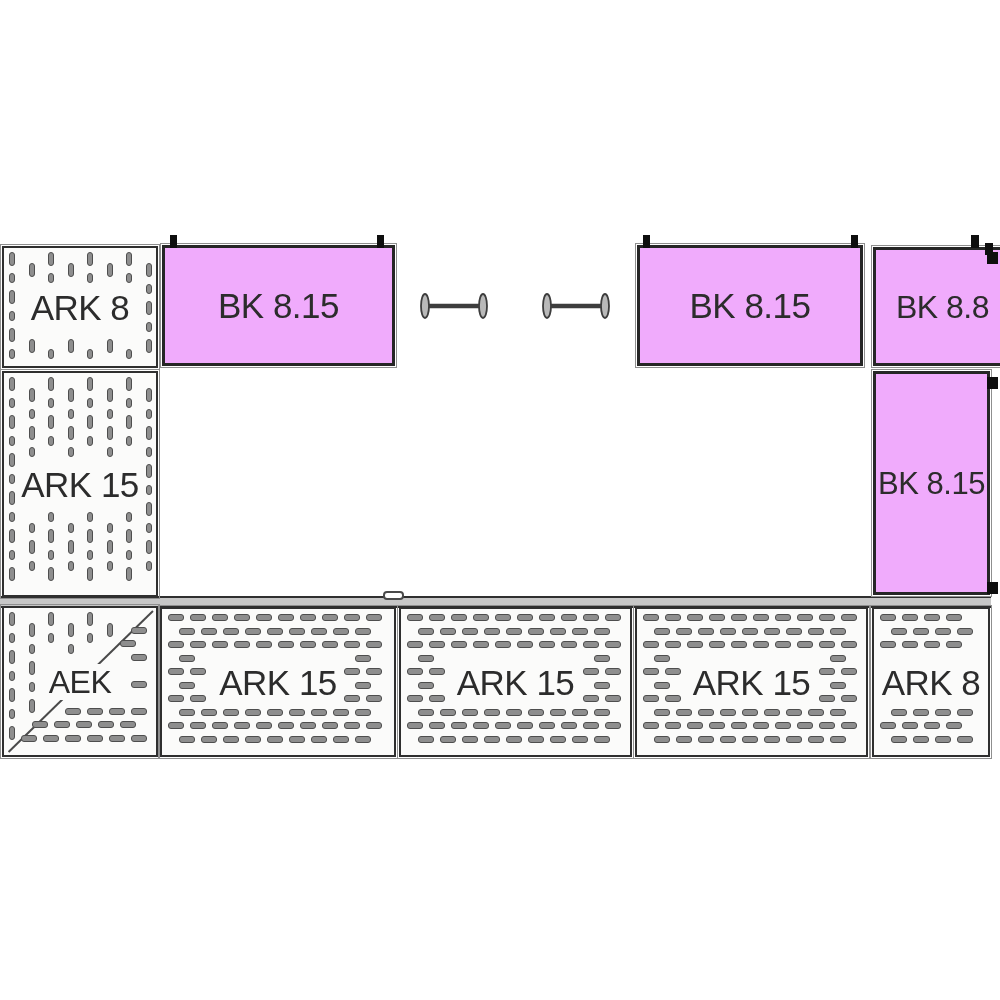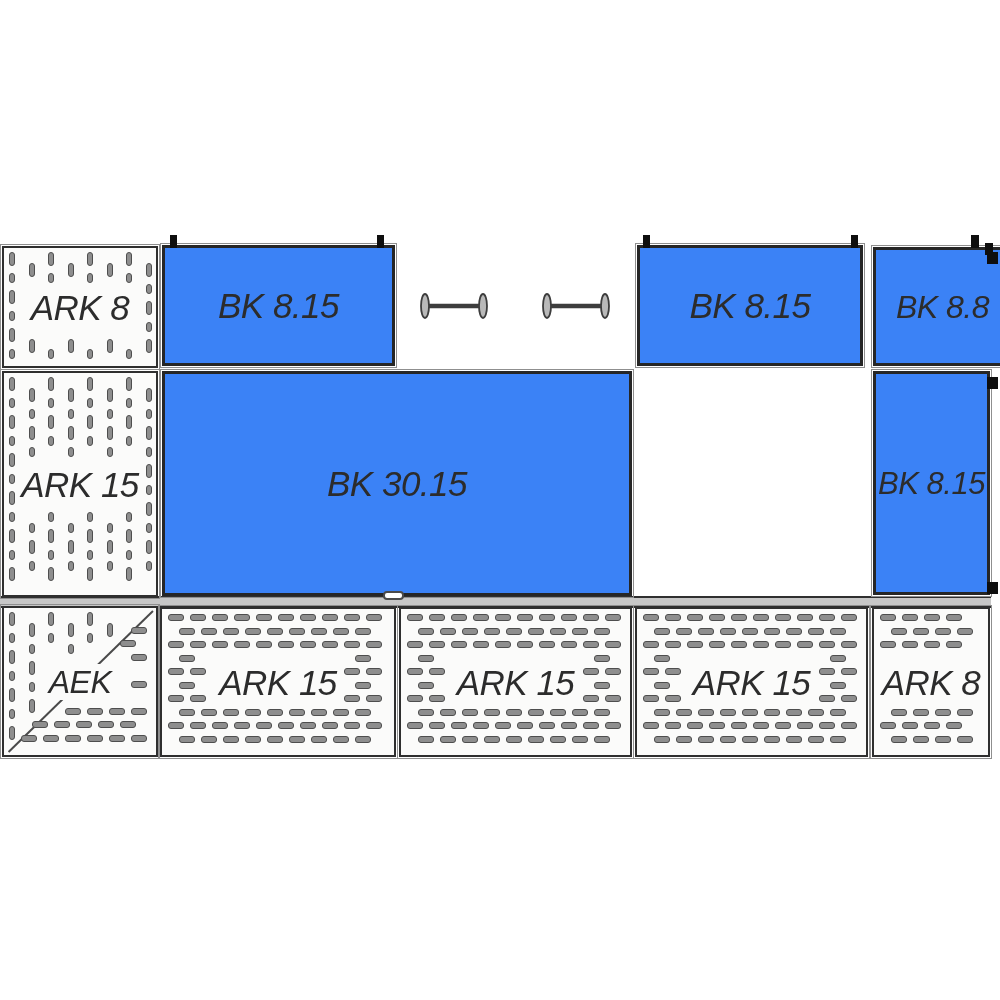--- a/index.html
+++ b/index.html
@@ -1,19 +1,19 @@
 <!DOCTYPE html>
 <html><head>
 <meta charset="utf-8">
 <style>
   html,body{margin:0;padding:0;background:#ffffff;}
   #canvas{position:relative;width:1000px;height:1000px;background:#ffffff;overflow:hidden;
-          font-family:"Liberation Sans",sans-serif;font-style:italic;}
+          font-family:"Liberation Sans",sans-serif;}
   .panel{position:absolute;box-sizing:border-box;display:flex;align-items:center;justify-content:center;}
-  .bk{background:#3b82f6;border:3px solid #262626;outline:1px solid #8f8f8f;outline-offset:1px;z-index:2;}
+  .bk{background:#f0abfc;border:3px solid #262626;outline:1px solid #8f8f8f;outline-offset:1px;z-index:2;}
   .ark{background:#fbfbfa;border:2px solid #2f2f2f;outline:1px solid #8f8f8f;outline-offset:1px;overflow:hidden;z-index:2;}
   .lbl{font-size:35px;color:#2c2c2c;letter-spacing:-0.5px;white-space:nowrap;position:relative;z-index:3;line-height:1;}
   .fs32{font-size:32px;}
   .fs31{font-size:31px;}
   .aek-lbl{background:#fbfbfa;padding:2px 4px;}
   .dash{position:absolute;background:#8e8e8e;border:1px solid #4e4e4e;border-radius:3px;box-sizing:border-box;z-index:1;}
   .diag-svg{position:absolute;left:0;top:0;width:100%;height:100%;z-index:0;}
   .clip{position:absolute;background:#0e0e0e;z-index:6;}
   .strip{position:absolute;background:#c7c7c7;border-top:2px solid #2f2f2f;border-bottom:2px solid #2f2f2f;box-sizing:border-box;z-index:1;}
   .tab{position:absolute;background:#ffffff;border:2px solid #4a4a4a;border-radius:4px;box-sizing:border-box;z-index:5;}
@@ -181,23 +181,20 @@
     <line x1="9" y1="14" x2="61" y2="14" stroke="#3d3d3d" stroke-width="4.5"></line>
     <ellipse cx="6" cy="14" rx="4" ry="12" fill="#b9b9b9" stroke="#3d3d3d" stroke-width="1.8"></ellipse>
     <ellipse cx="64" cy="14" rx="4" ry="12" fill="#b9b9b9" stroke="#3d3d3d" stroke-width="1.8"></ellipse>
   </svg>
   <svg class="spreader" style="left:541px;top:292px" width="70" height="28" viewBox="0 0 70 28">
     <line x1="9" y1="14" x2="61" y2="14" stroke="#3d3d3d" stroke-width="4.5"></line>
     <ellipse cx="6" cy="14" rx="4" ry="12" fill="#b9b9b9" stroke="#3d3d3d" stroke-width="1.8"></ellipse>
     <ellipse cx="64" cy="14" rx="4" ry="12" fill="#b9b9b9" stroke="#3d3d3d" stroke-width="1.8"></ellipse>
   </svg>
 
-  <div class="panel bk" style="left:162px;top:371px;width:470px;height:225px">
-    <span class="lbl">BK 30.15</span>
-  </div>
   <div class="panel bk" style="left:873px;top:371px;width:117px;height:224px">
     <span class="lbl fs31">BK 8.15</span>
   </div>
 
   <div class="strip" style="left:0px;top:596px;width:991px;height:12px"></div>
   <div class="tab" style="left:383px;top:591px;width:21px;height:9px"></div>
 
   <div class="panel ark" style="left:160px;top:607px;width:236px;height:150px">
     <span class="lbl">ARK 15</span>
   <div class="dash" style="left: 6px; top: 5px; width: 16px; height: 7px;"></div>

